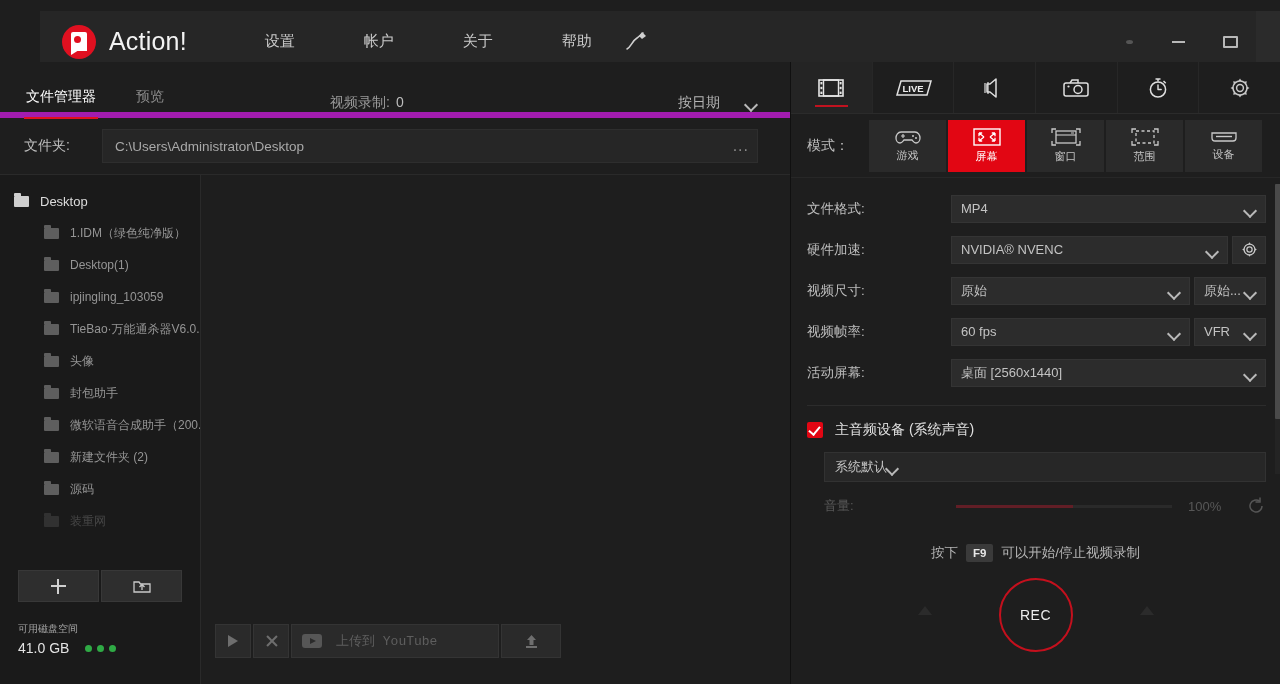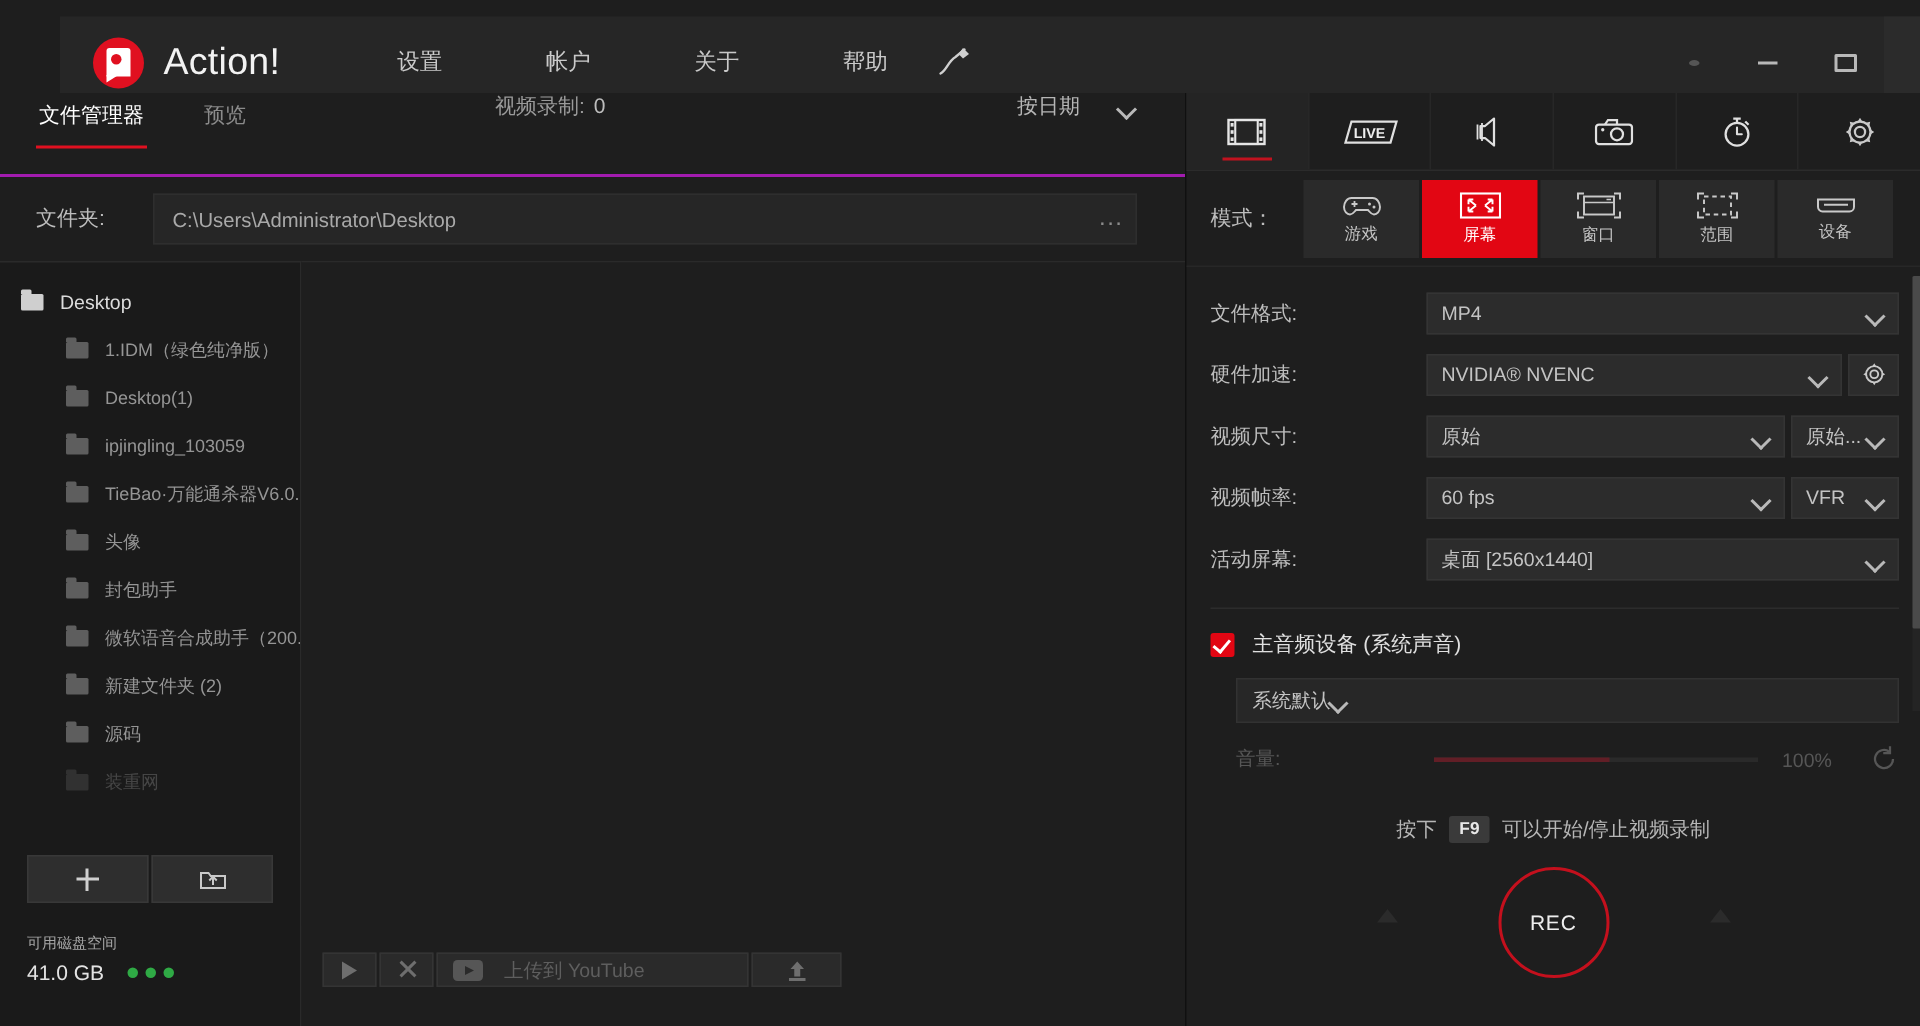--- a/index.html
+++ b/index.html
@@ -67,22 +67,22 @@
     content: ""; position: absolute; left: 0; top: 6px;
     width: 16px; height: 3px; background: #e02020;
   }
   .wc-x:before { transform: rotate(45deg); }
   .wc-x:after { transform: rotate(-45deg); }
 
   
   .left { position: absolute; left: 0; top: 62px; width: 790px; height: 622px; background: #1e1e1e; }
 
   .tabrow {
-    position: relative; height: 56px; display: flex; align-items: flex-start;
-    border-bottom: 2px solid #a21caf;
+    position: relative; height: 56px; display: flex; align-items: flex-end;
+    border-bottom: 6px solid #a21caf;
   }
   .tab {
     font-size: 14px; color: #b5b5b5; padding: 6px 2px; margin-left: 24px;
     position: relative; cursor: default;
   }
   .tab.second { margin-left: 36px; color: #8b8b8b; }
   .tab.active { color: #ffffff; }
   .tab.active:after {
     content: ""; position: absolute; left: 0; right: 0; bottom: -7px;
     height: 2px; background: #e01020;
@@ -175,22 +175,22 @@
   .preview {
     flex: 1; background: #1e1e1e; border-top: 1px solid #2a2a2a;
     position: relative;
   }
   .preview-stage { height: 442px; background: #1e1e1e; }
   .bottombar {
     position: absolute; left: 14px; right: 0; bottom: 26px;
     display: flex; align-items: center; gap: 2px;
   }
   .bb {
-    height: 23px; background: #2a2a2a; border: 1px solid #343434;
-    display: flex; align-items: center; justify-content: center; cursor: default;
+    height: 34px; background: #2a2a2a; border: 1px solid #343434;
+    display: flex; align-items: center; justify-content: center; cursor: default; font-family: Liberation Mono, monospace;
   }
   .bb.sq { width: 36px; }
   .bb.yt { width: 208px; justify-content: flex-start; padding-left: 10px; }
   .bb.up { width: 60px; }
   .play-tri {
     width: 0; height: 0; border-left: 10px solid #6e6e6e;
     border-top: 6px solid transparent; border-bottom: 6px solid transparent;
   }
   .x-ico { position: relative; width: 13px; height: 13px; }
   .x-ico:before, .x-ico:after {

